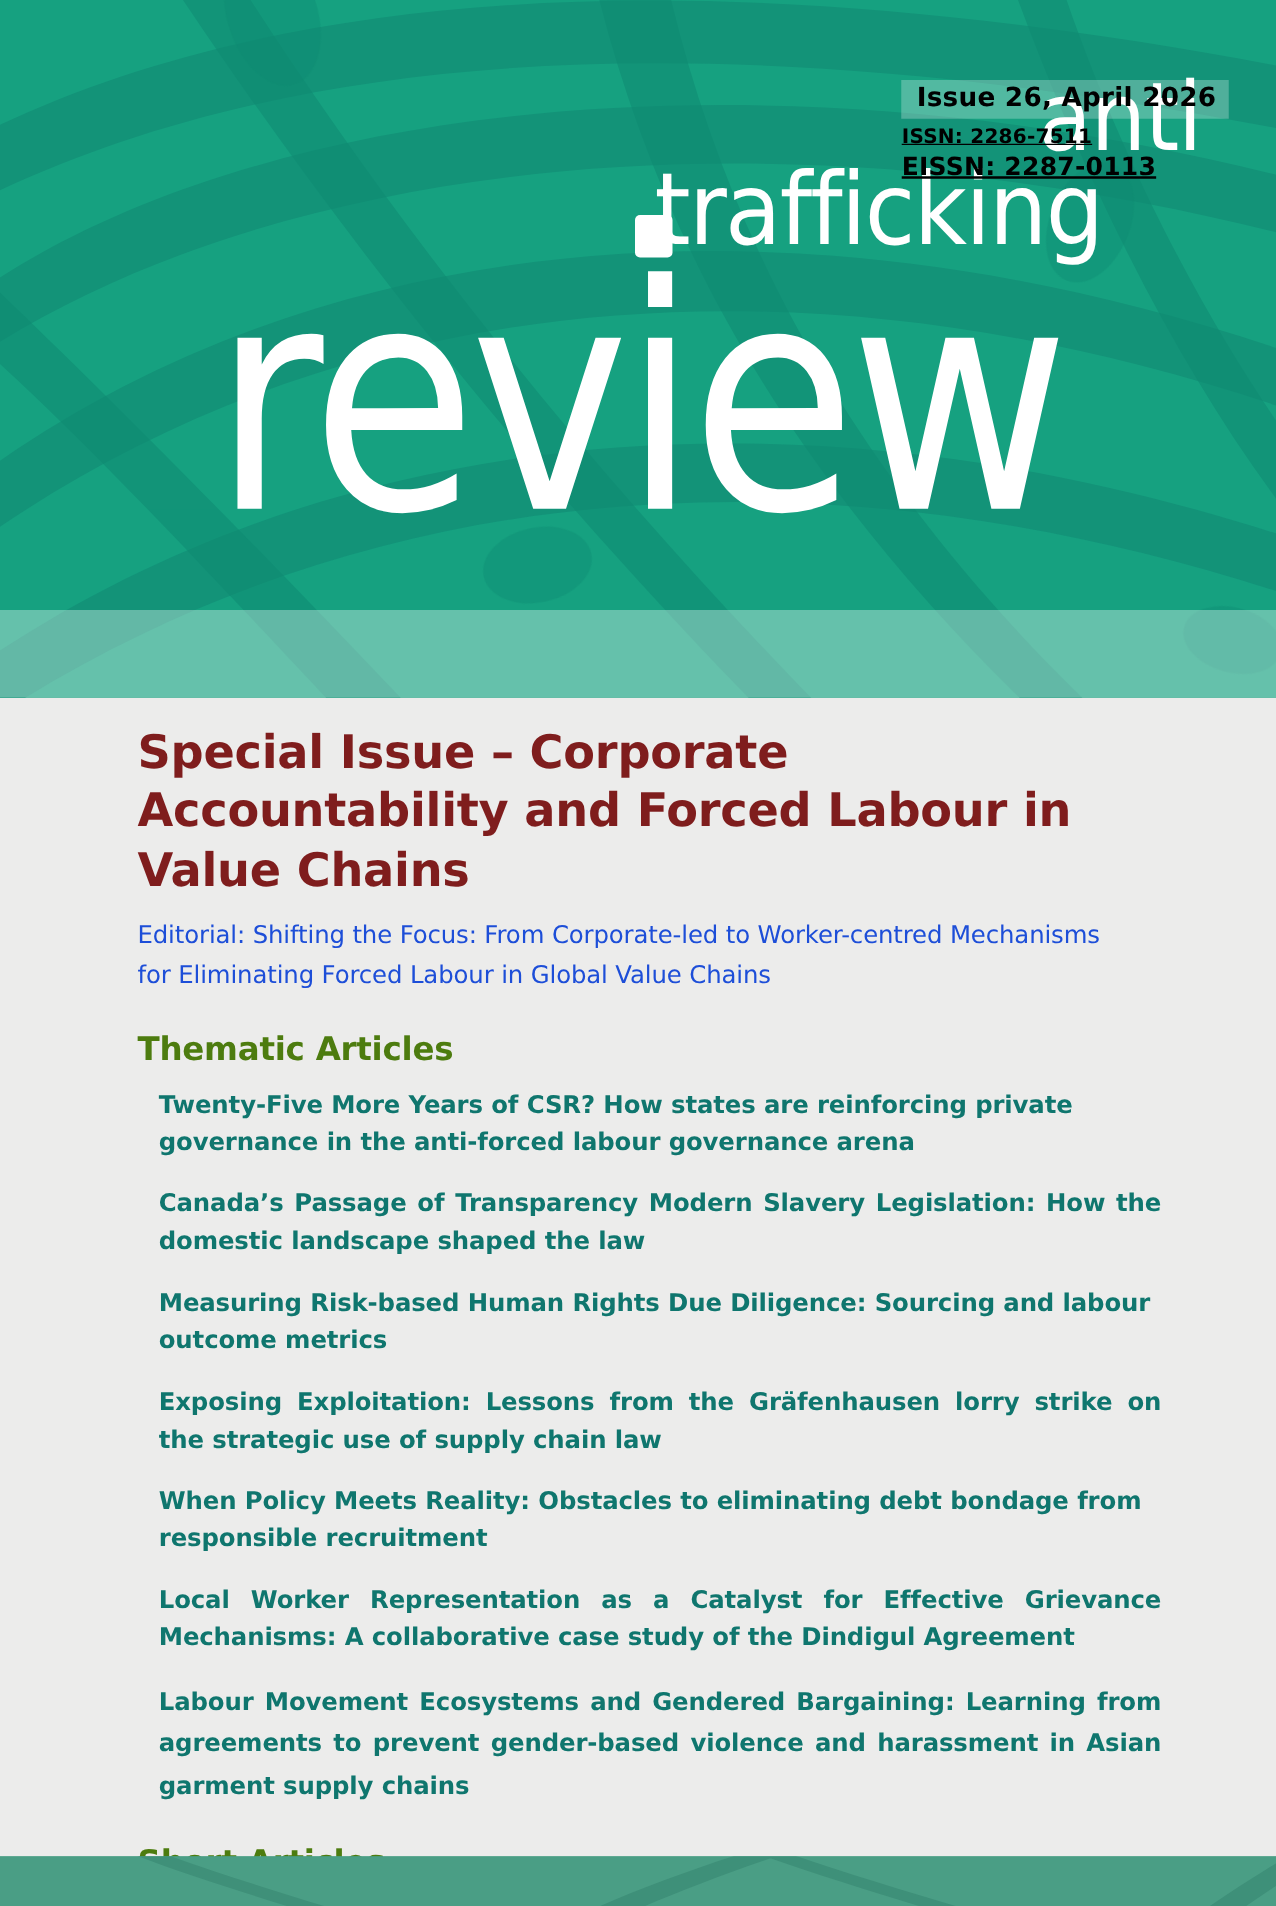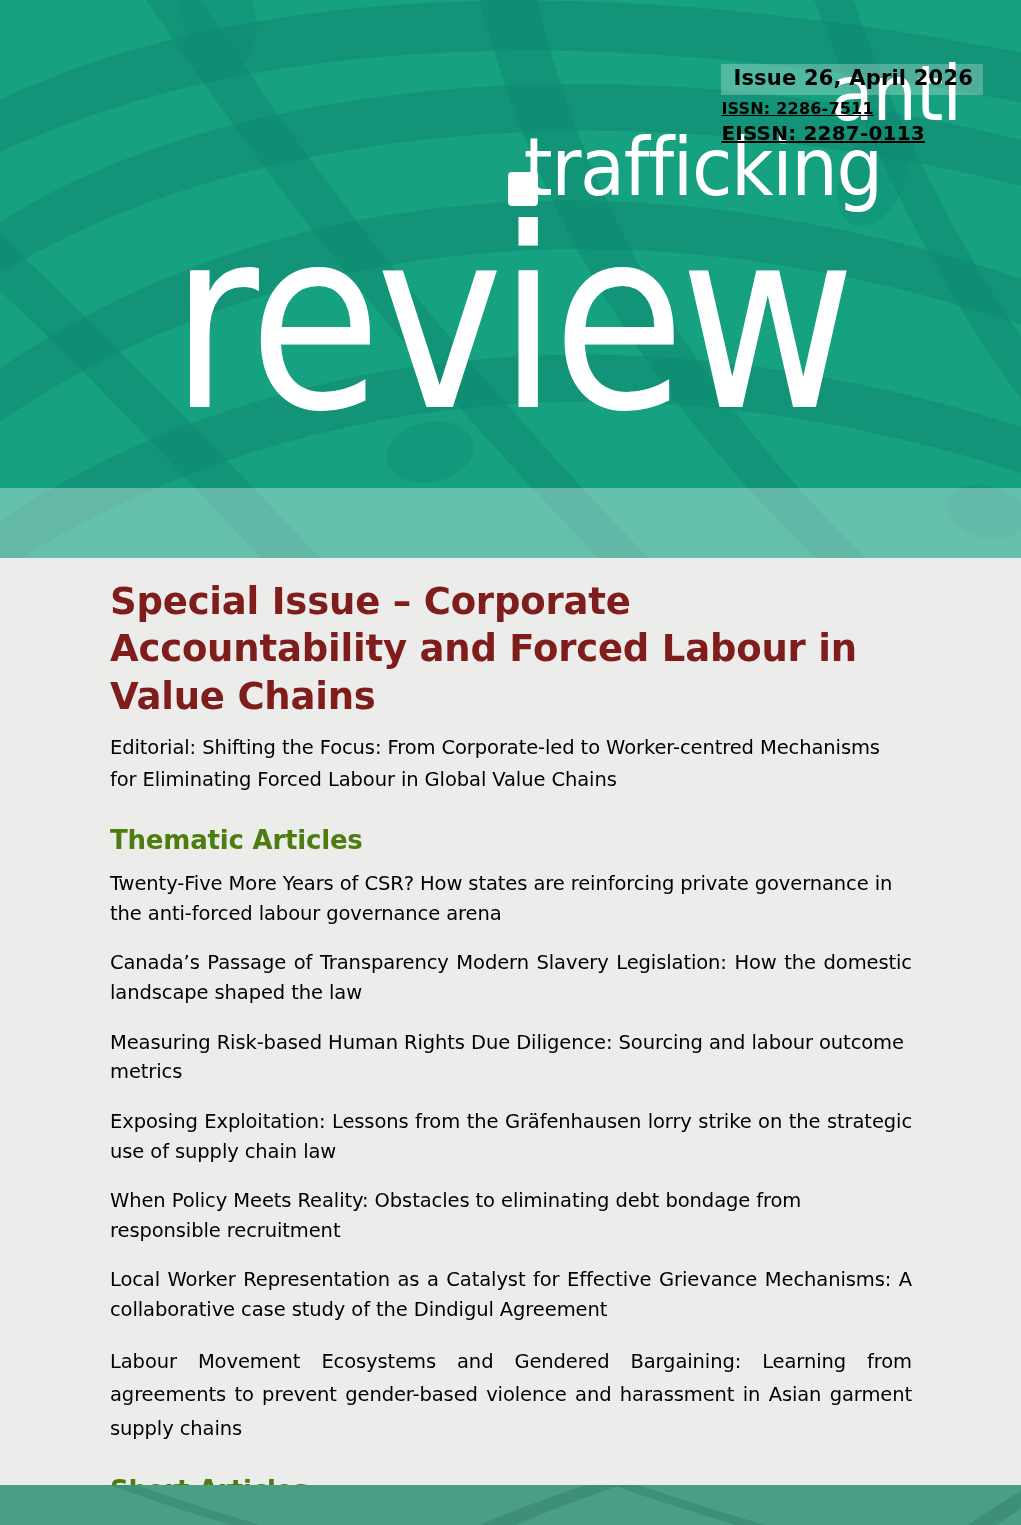--- a/index.html
+++ b/index.html
@@ -151,41 +151,42 @@
   .special-title {
     color: #7f1d1d;
     font-size: 37px;
     font-weight: bold;
     line-height: 1.28;
     letter-spacing: -0.2px;
     margin: 0 0 12px 0;
     width: 805px;
   }
   .editorial {
-    color: #000000;
+    color: #1d4ed8;
     font-size: 19.5px;
     line-height: 1.62;
     letter-spacing: -0.1px;
     margin: 0 0 8px 0;
     width: 802px;
   }
   .section-head {
     color: #4d7c0f;
     font-size: 26px;
     font-weight: bold;
     letter-spacing: -0.2px;
     margin: 30px 0 14px 0;
   }
   .article {
-    color: #000000;
+    color: #0f766e;
     font-size: 19.5px;
     line-height: 1.52;
     letter-spacing: -0.1px;
-    margin: 0 0 20px 0;
+    margin: 0 0 20px 17px;
     width: 802px;
+    font-weight: bold;
   }
   .article.justify {
     text-align: justify;
     text-align-last: left;
   }
   .article.loose {
     line-height: 1.72;
   }
   .article:last-child { margin-bottom: 0; }
 

